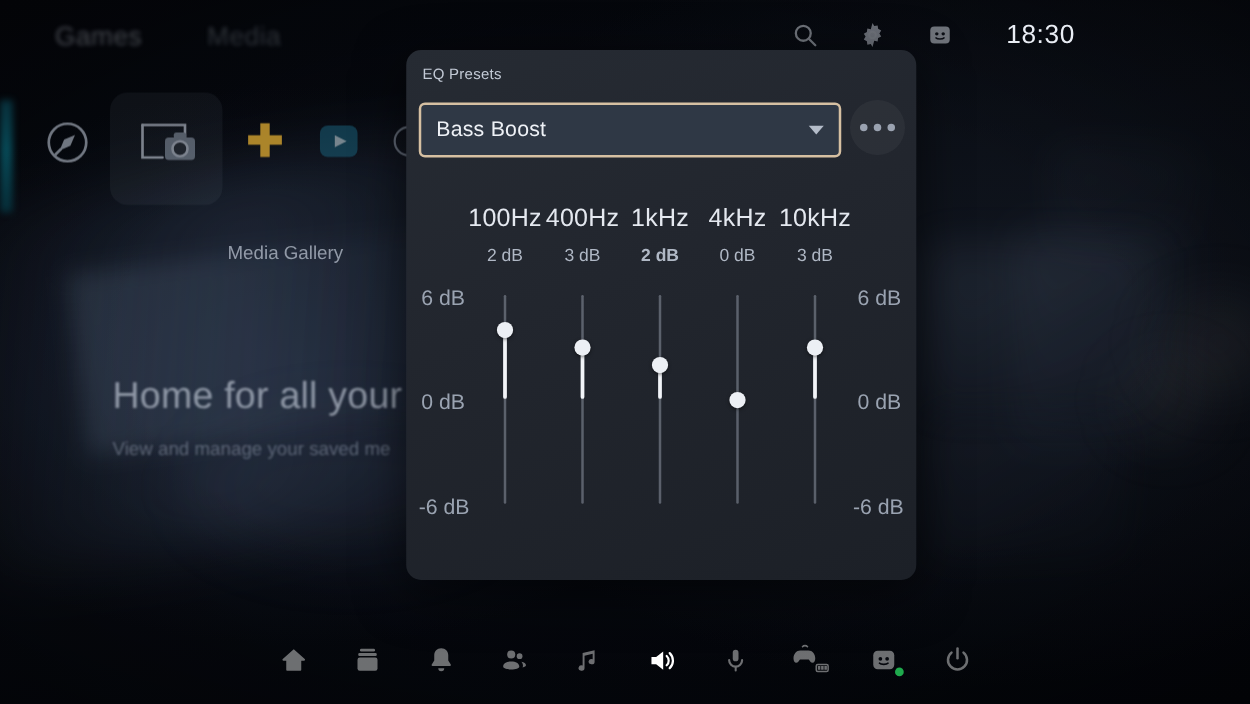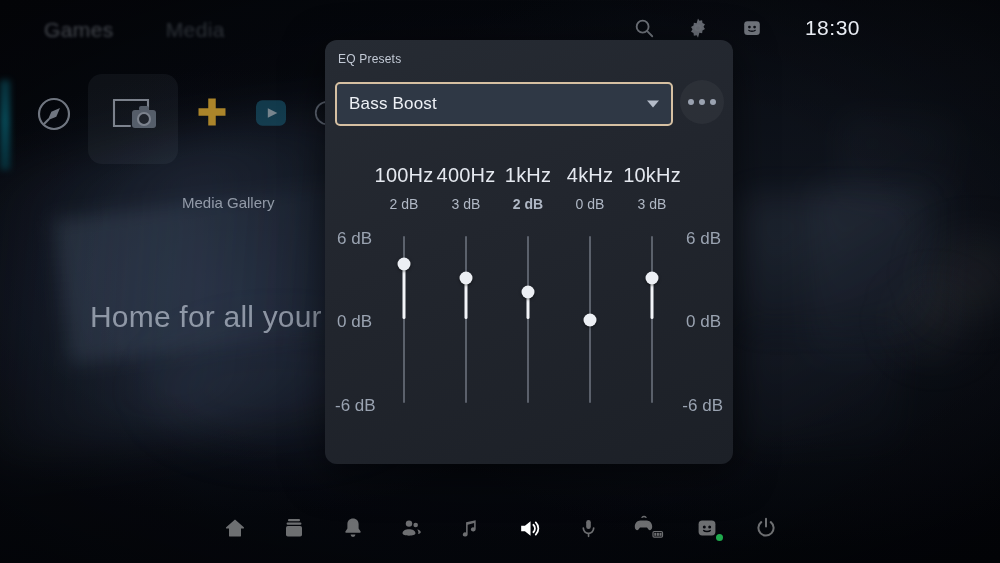--- a/index.html
+++ b/index.html
@@ -268,20 +268,21 @@
         <circle cx="12" cy="12" r="9"></circle>
       </svg>
     </span>
   </div>
 
   <div class="tile-label">Media Gallery</div>
 </div>
 
 <div id="hero">
   <div class="hero-h1">Home for all your s</div>
+  <div class="hero-sub">View and manage your saved me</div>
 </div>
 
 <div class="vignette"></div>
 
 <div id="eq-panel">
   <div class="eq-title">EQ Presets</div>
 
   <div class="eq-select">
     <span class="eq-select-text">Bass Boost</span>
     <span class="eq-chevron"></span>

